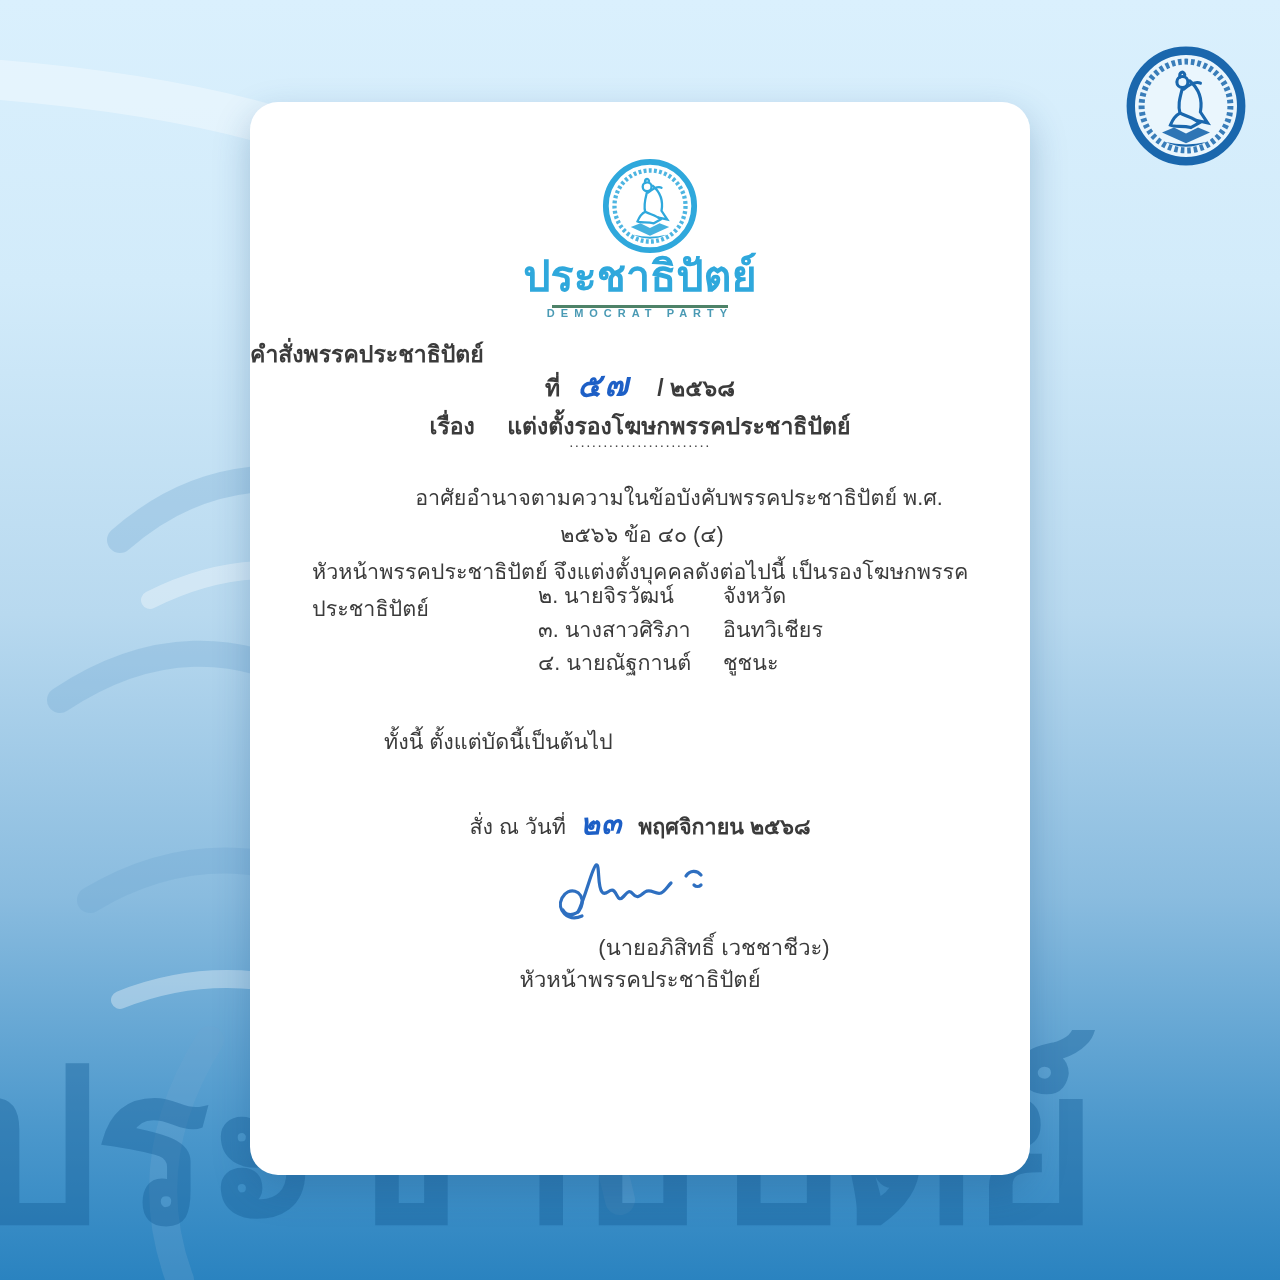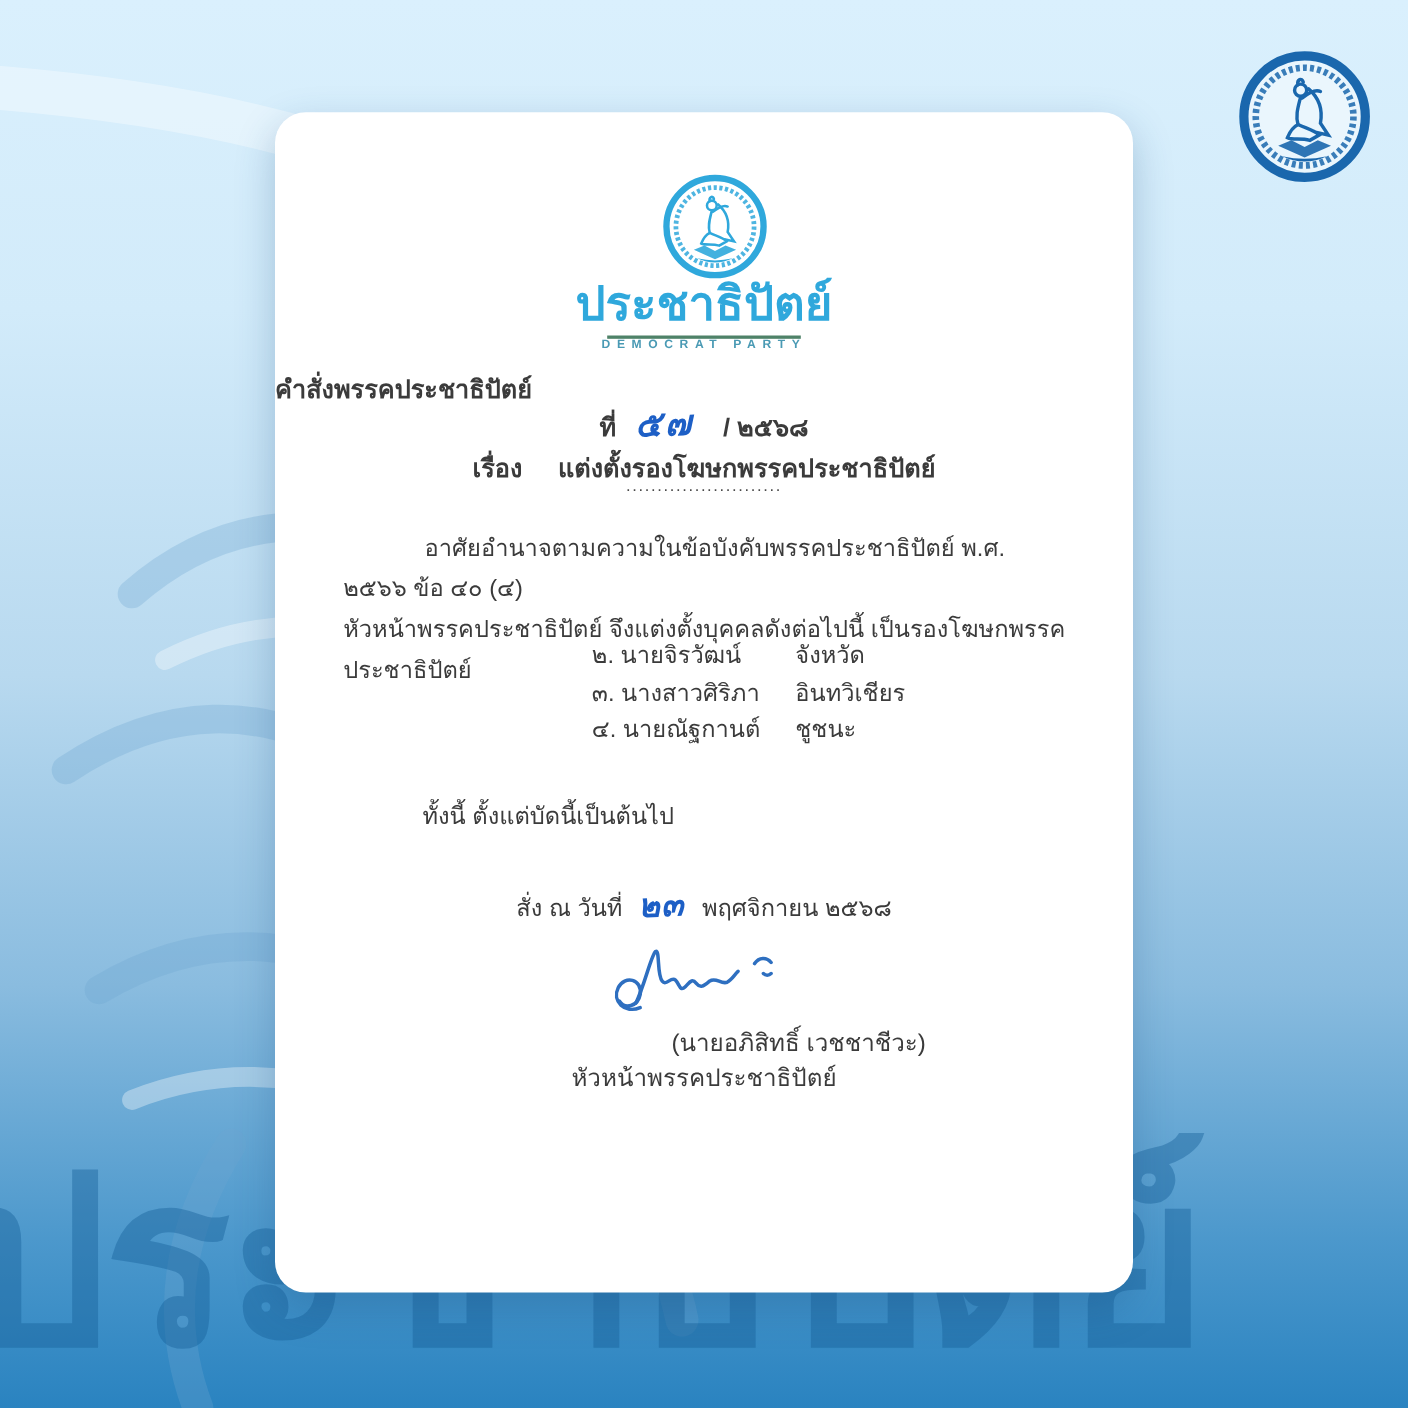--- a/index.html
+++ b/index.html
@@ -32,34 +32,34 @@
   .order-line{left:0;top:262px;width:780px;text-align:center;font-size:23px;font-weight:600;height:42px;line-height:42px;}
   .order-line .hand{
     position:static;display:inline-block;font-size:32px;font-weight:bold;font-style:italic;
     color:#1d5fc6;margin:0 14px 0 10px;transform:rotate(-2deg);letter-spacing:3px;
   }
   .order-line .yr{position:static;margin-left:6px;}
   .subject-line{left:0;top:306px;width:780px;text-align:center;font-size:23px;font-weight:bold;}
   .subject-line .lbl{position:static;margin-right:26px;}
   .dots{left:0;top:331px;width:780px;text-align:center;font-size:15px;color:#4a4a4a;letter-spacing:1.5px;}
   .body-par{left:62px;top:378px;width:660px;font-size:21.5px;line-height:37px;}
-  .body-par .l1{position:static;display:block;text-indent:74px;}
+  .body-par .l1{position:static;display:block;text-indent:74px;text-align:center;}
   .body-par .l2{position:static;display:block;}
   .appointees{left:288px;top:478px;width:420px;font-size:21.5px;line-height:33.5px;}
   .appointees .row{position:static;display:flex;}
   .appointees .nm{position:static;width:185px;}
   .appointees .sn{position:static;}
   .effective{left:134px;top:622px;font-size:21.5px;}
   .issued{left:0;top:702px;width:780px;text-align:center;font-size:21.5px;height:40px;line-height:40px;}
   .issued .hand{
     position:static;display:inline-block;font-size:30px;font-weight:bold;font-style:italic;
     color:#1d5fc6;margin:0 10px 0 8px;transform:rotate(-3deg);letter-spacing:1px;
   }
   .signature{left:298px;top:750px;width:170px;height:88px;}
-  .signer-name{left:16px;top:828px;width:920px;text-align:center;font-size:22px;}
+  .signer-name{left:4px;top:828px;width:920px;text-align:center;font-size:22px;}
   .signer-pos{left:0;top:860px;width:780px;text-align:center;font-size:22px;}
 </style>
 </head>
 <body>
 
 <svg class="bg-ornament" viewBox="0 0 1280 1280" xmlns="http://www.w3.org/2000/svg">
   <g fill="none" stroke="rgba(110,165,210,0.30)" stroke-linecap="round">
     <path d="M500 250 C400 420 330 640 355 880" stroke-width="34"></path>
     <path d="M640 300 C600 420 590 520 610 620" stroke-width="30"></path>
     <path d="M560 660 C480 700 450 790 500 860 C560 930 660 900 680 830" stroke-width="28"></path>
@@ -147,21 +147,21 @@
       <span class="nm">๔. นายณัฐกานต์</span>
       <span class="sn">ชูชนะ</span>
     </div>
   </div>
 
   <div class="effective">ทั้งนี้ ตั้งแต่บัดนี้เป็นต้นไป</div>
 
   <div class="issued">
     <span style="position:static;">สั่ง ณ วันที่</span>
     <span class="hand">๒๓</span>
-    <span style="position:static;">พฤศจิกายน  ๒๕๖๘</span>
+    <span style="position:static;font-weight:bold;">พฤศจิกายน  ๒๕๖๘</span>
   </div>
 
   <svg class="signature" viewBox="0 0 170 88" xmlns="http://www.w3.org/2000/svg">
     <g fill="none" stroke="#2e6fc0" stroke-width="3.2" stroke-linecap="round" stroke-linejoin="round">
       <path d="M34 64 C20 70 8 58 14 46 C20 34 36 38 34 52 C32 63 20 66 15 58"></path>
       <path d="M30 60 C38 44 44 16 48 13 C52 11 49 34 54 40 C58 45 62 35 66 39 C70 43 70 50 75 45 C79 41 81 37 85 42 C89 47 92 44 97 40 C103 36 107 43 113 41 C117 39 119 35 123 31"></path>
       <path d="M138 24 C142 18 149 18 153 23"></path>
       <path d="M146 33 C148 35 151 35 153 33"></path>
     </g>
   </svg>

